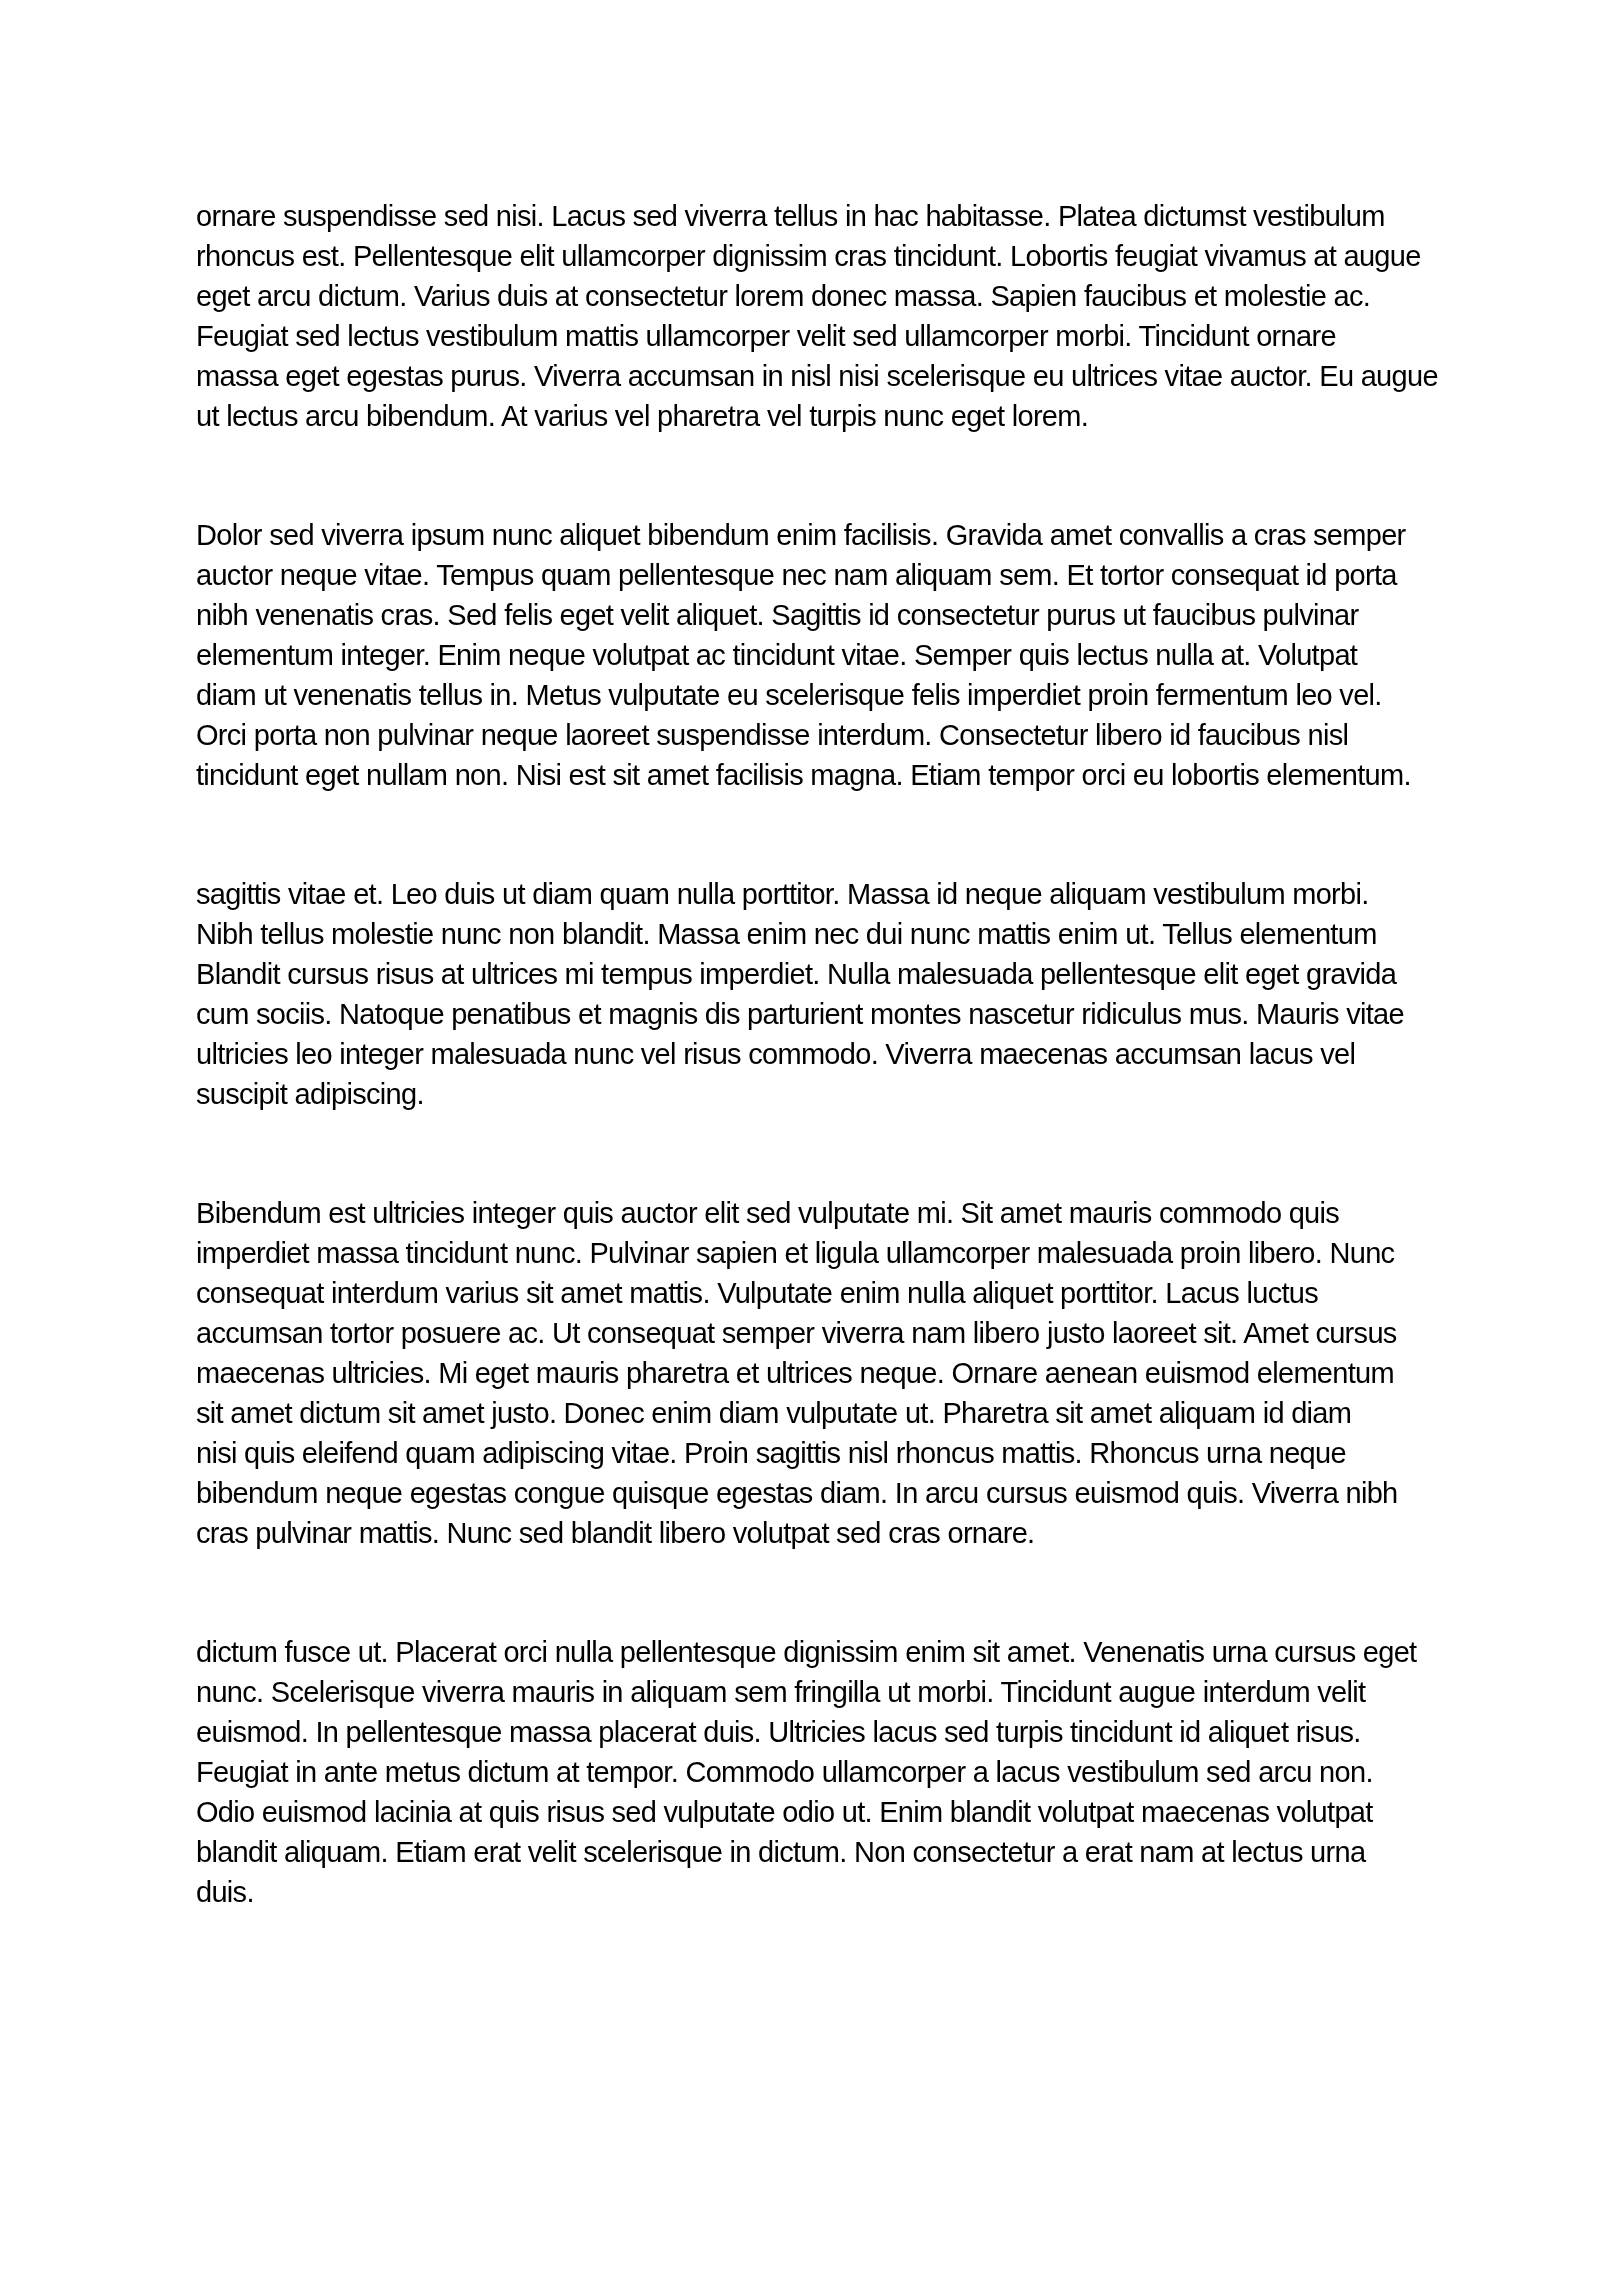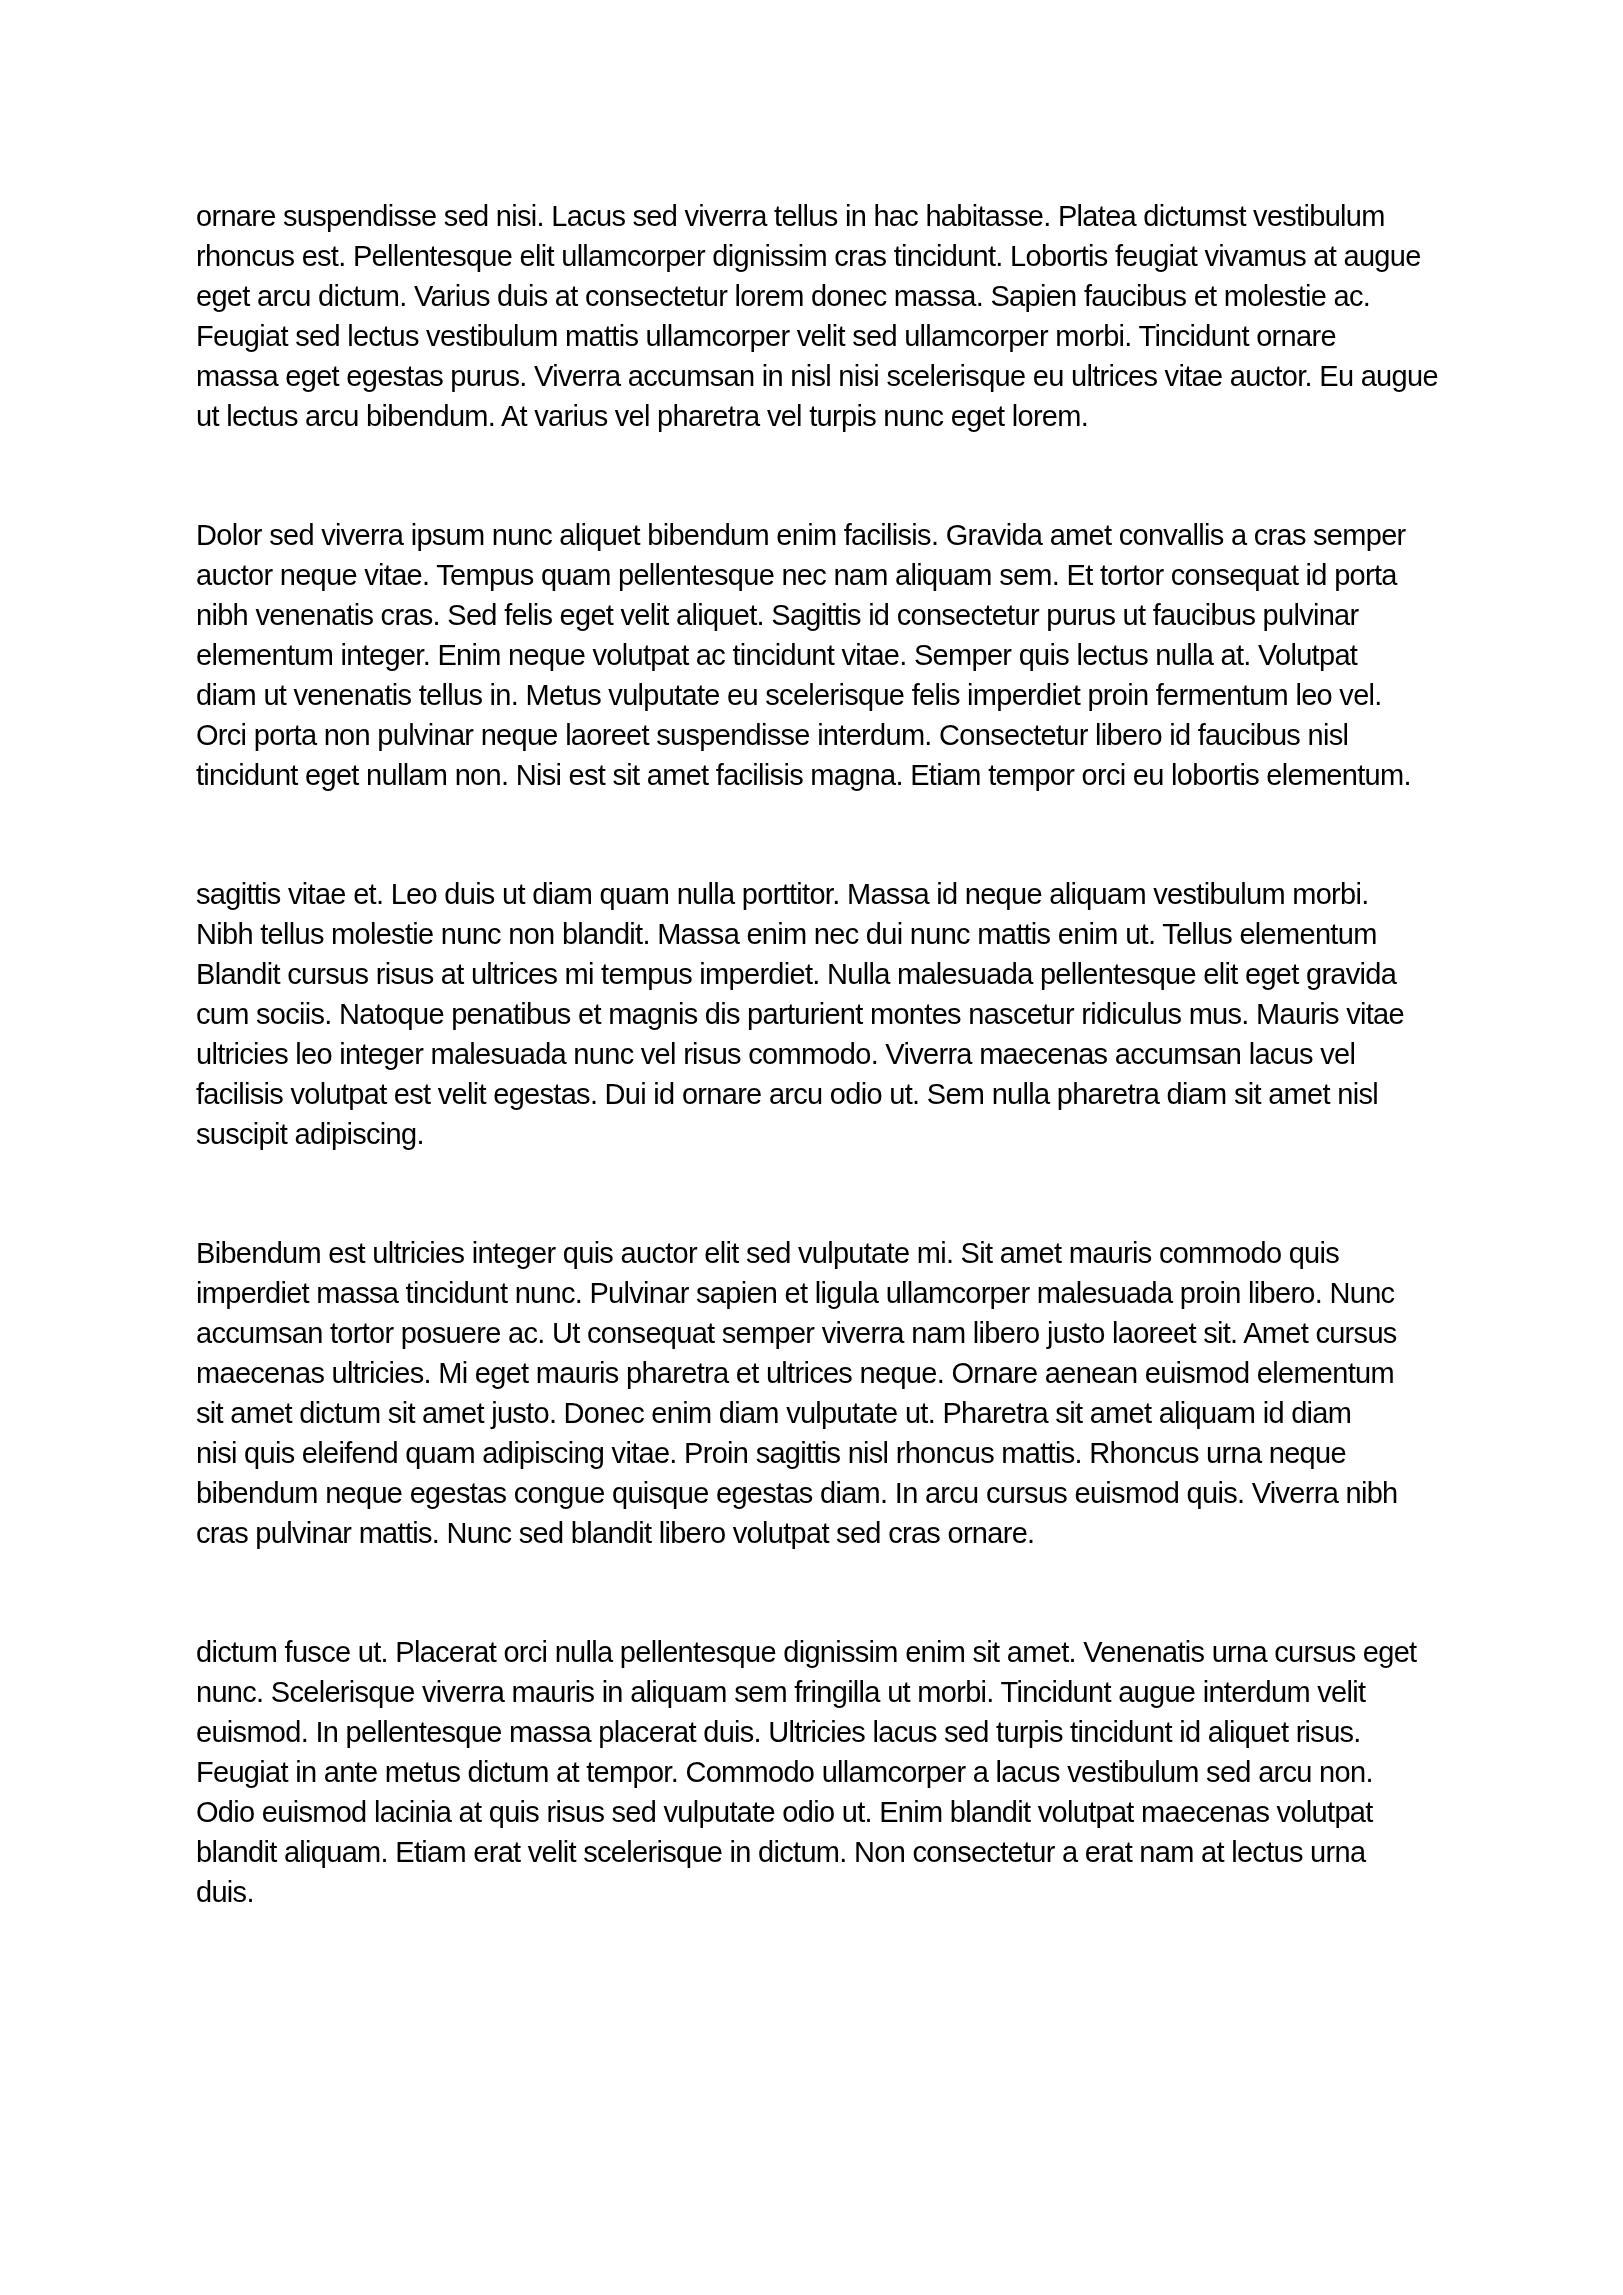--- a/index.html
+++ b/index.html
@@ -58,26 +58,26 @@
         <div class="text-line">diam ut venenatis tellus in. Metus vulputate eu scelerisque felis imperdiet proin fermentum leo vel.</div>
         <div class="text-line">Orci porta non pulvinar neque laoreet suspendisse interdum. Consectetur libero id faucibus nisl</div>
         <div class="text-line">tincidunt eget nullam non. Nisi est sit amet facilisis magna. Etiam tempor orci eu lobortis elementum.</div>
       </div>
       <div class="paragraph">
         <div class="text-line">sagittis vitae et. Leo duis ut diam quam nulla porttitor. Massa id neque aliquam vestibulum morbi.</div>
         <div class="text-line">Nibh tellus molestie nunc non blandit. Massa enim nec dui nunc mattis enim ut. Tellus elementum</div>
         <div class="text-line">Blandit cursus risus at ultrices mi tempus imperdiet. Nulla malesuada pellentesque elit eget gravida</div>
         <div class="text-line">cum sociis. Natoque penatibus et magnis dis parturient montes nascetur ridiculus mus. Mauris vitae</div>
         <div class="text-line">ultricies leo integer malesuada nunc vel risus commodo. Viverra maecenas accumsan lacus vel</div>
-        <div class="text-line">facilisis volutpat est velit egestas. Dui id ornare arcu odio ut. Sem nulla pharetra diam sit amet nisl</div>
         <div class="text-line">suscipit adipiscing.</div>
       </div>
       <div class="paragraph">
         <div class="text-line">Bibendum est ultricies integer quis auctor elit sed vulputate mi. Sit amet mauris commodo quis</div>
         <div class="text-line">imperdiet massa tincidunt nunc. Pulvinar sapien et ligula ullamcorper malesuada proin libero. Nunc</div>
+        <div class="text-line">consequat interdum varius sit amet mattis. Vulputate enim nulla aliquet porttitor. Lacus luctus</div>
         <div class="text-line">accumsan tortor posuere ac. Ut consequat semper viverra nam libero justo laoreet sit. Amet cursus</div>
         <div class="text-line">maecenas ultricies. Mi eget mauris pharetra et ultrices neque. Ornare aenean euismod elementum</div>
         <div class="text-line">sit amet dictum sit amet justo. Donec enim diam vulputate ut. Pharetra sit amet aliquam id diam</div>
         <div class="text-line">nisi quis eleifend quam adipiscing vitae. Proin sagittis nisl rhoncus mattis. Rhoncus urna neque</div>
         <div class="text-line">bibendum neque egestas congue quisque egestas diam. In arcu cursus euismod quis. Viverra nibh</div>
         <div class="text-line">cras pulvinar mattis. Nunc sed blandit libero volutpat sed cras ornare.</div>
       </div>
       <div class="paragraph">
         <div class="text-line">dictum fusce ut. Placerat orci nulla pellentesque dignissim enim sit amet. Venenatis urna cursus eget</div>
         <div class="text-line">nunc. Scelerisque viverra mauris in aliquam sem fringilla ut morbi. Tincidunt augue interdum velit</div>

